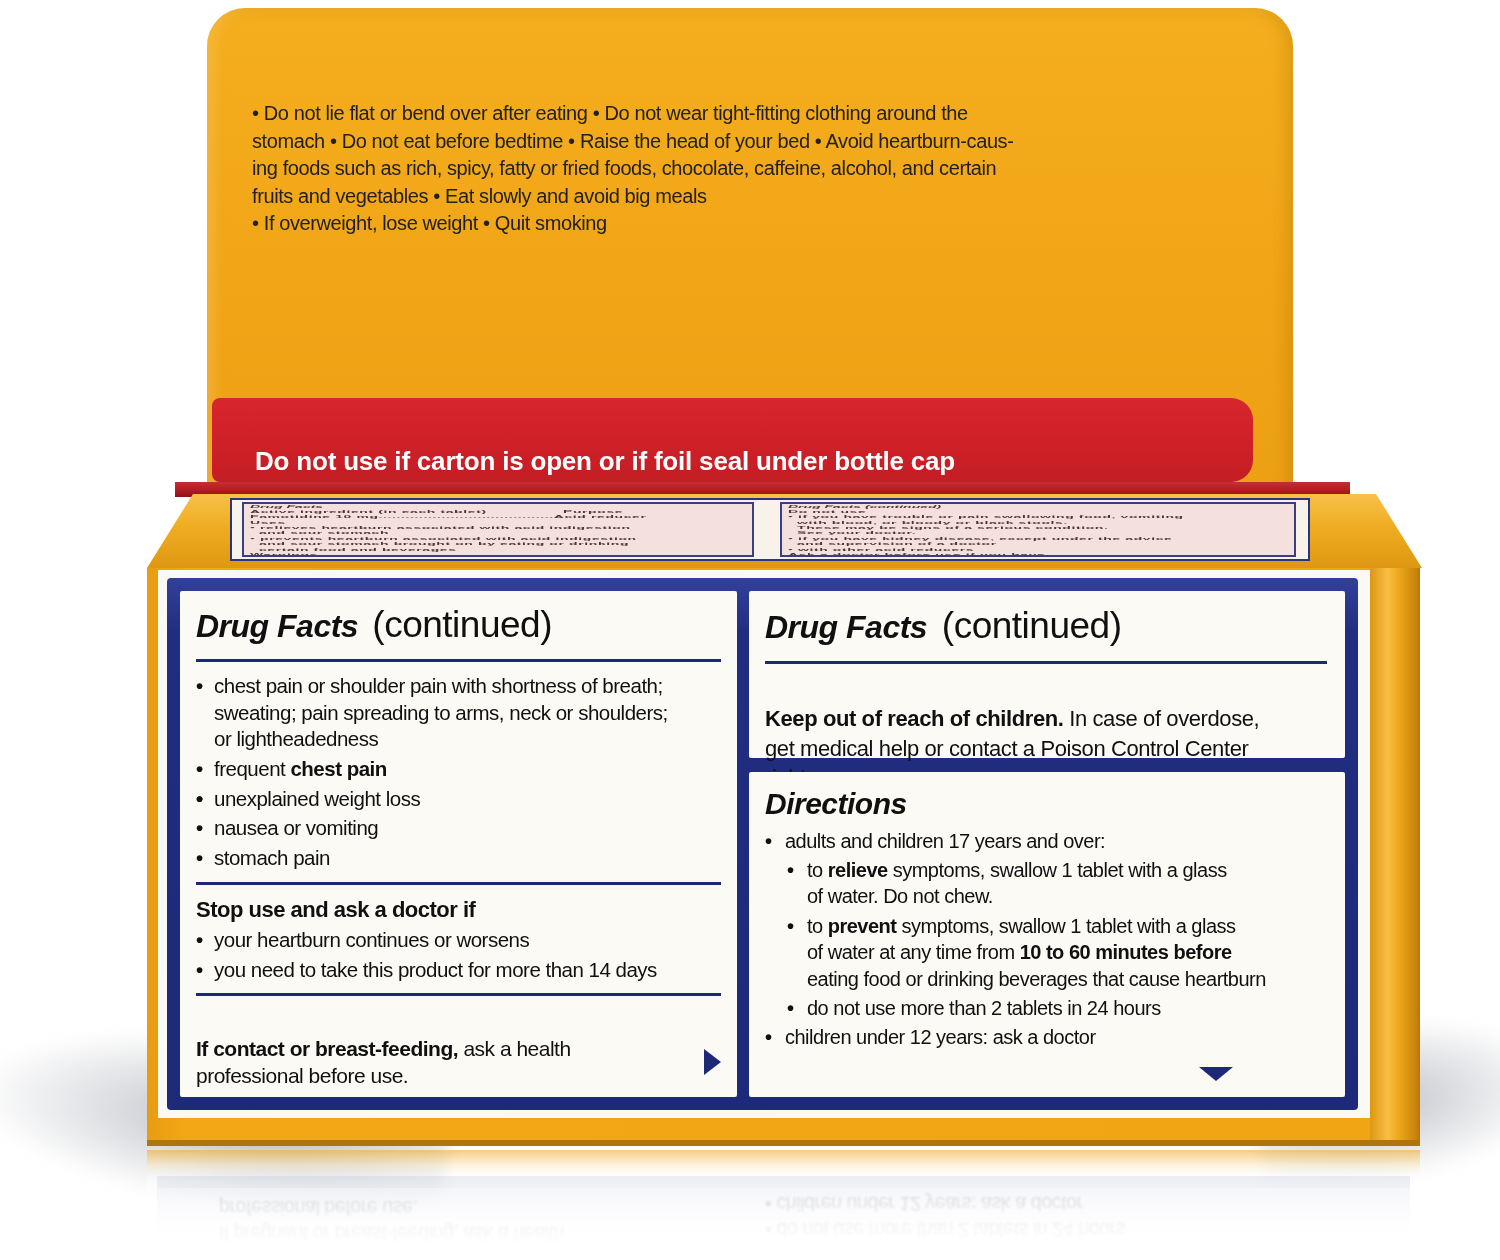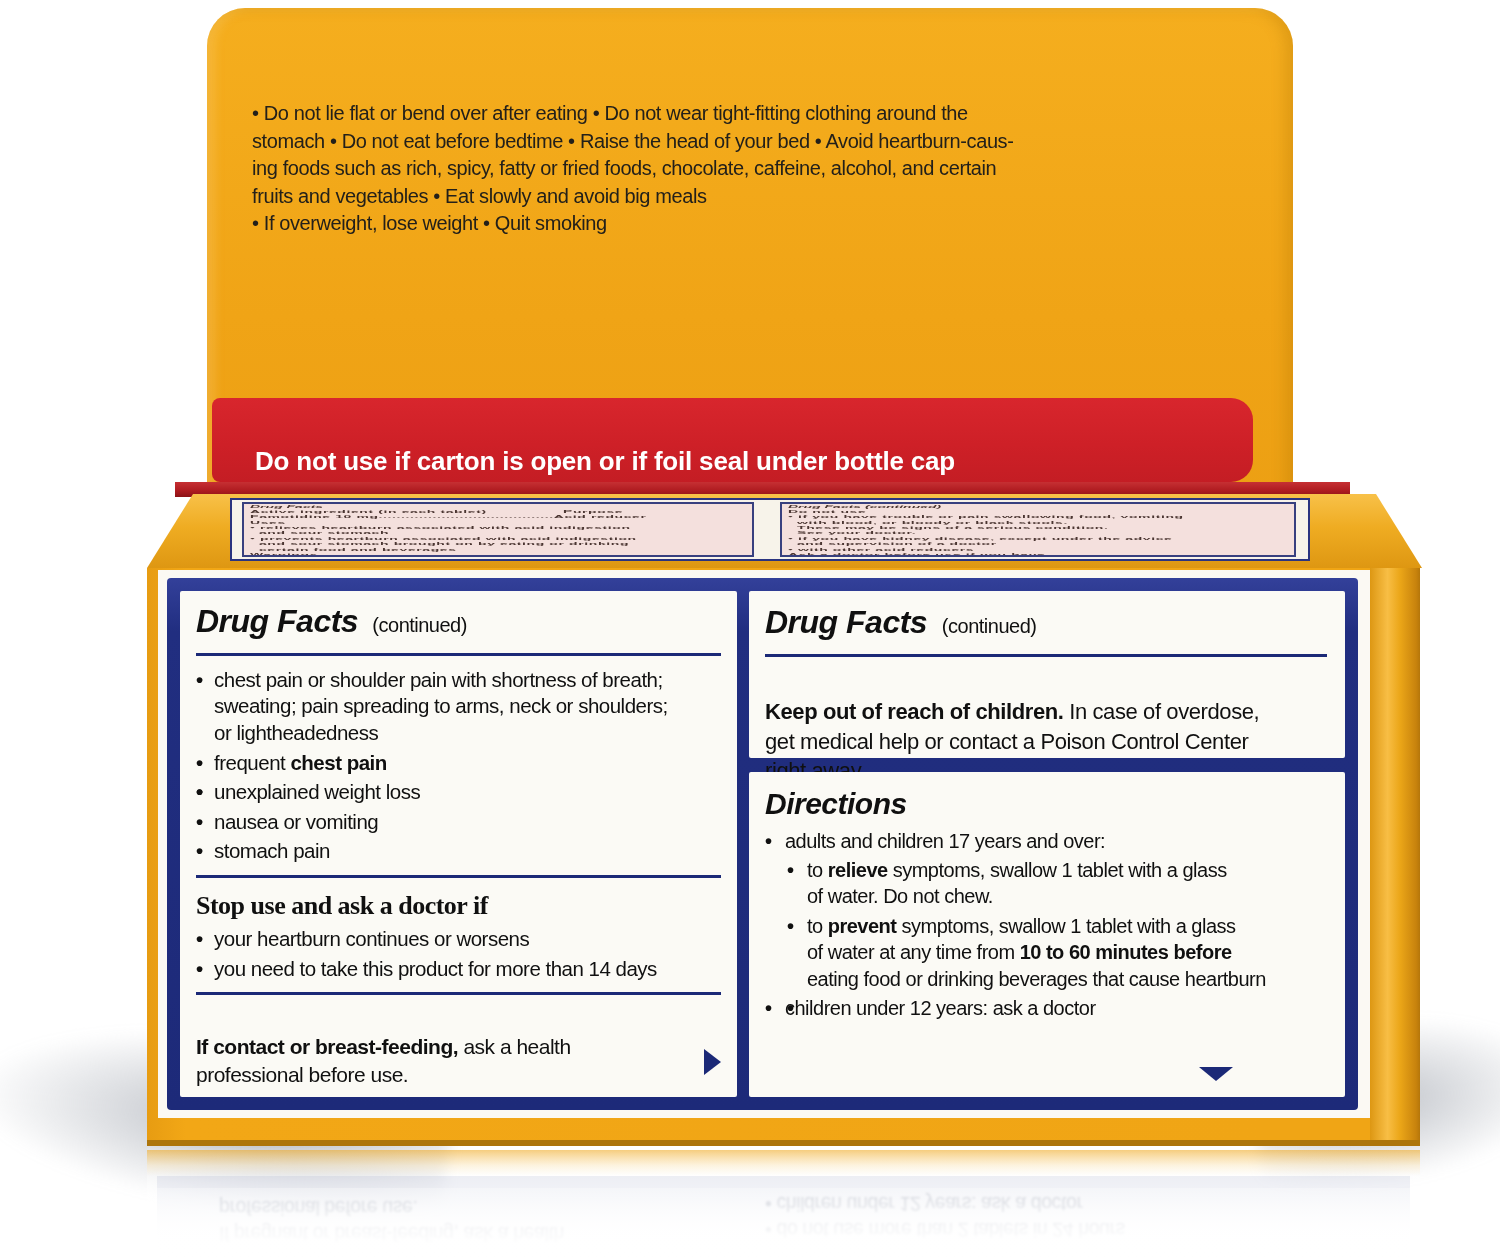--- a/index.html
+++ b/index.html
@@ -60,28 +60,28 @@
   .front-bottom-dark{left:0;bottom:0;width:1273px;height:6px;background:#AD750B;}
   #mat{left:11px;top:2px;width:1212px;height:548px;background:#FBF9F3;}
   #navy-panel{left:9px;top:8px;width:1191px;height:532px;border-radius:4px;
     background:linear-gradient(180deg,#33409A 0%,#212E80 10%,#1D2A79 100%);}
   .panel{background:#FBFAF5;border-radius:2px;color:#101010;}
   #left-panel{left:13px;top:13px;width:557px;height:506px;padding:10px 14px 10px 16px;}
   #right-top-panel{left:582px;top:13px;width:596px;height:167px;padding:10px 16px;}
   #directions-panel{left:582px;top:194px;width:596px;height:325px;padding:12px 16px;}
 
   .df-head .df-bold{font-weight:bold;font-style:italic;font-size:32px;letter-spacing:-.5px;}
-  .df-head .df-rest{font-size:20px;letter-spacing:-.5px;margin-left:9px;}
+  .df-head .df-rest{font-size:37px;letter-spacing:-.5px;margin-left:9px;}
   .rule{height:3px;background:#1B2977;margin:10px 2px 11px 0;}
 
   .blist{margin:0;padding:0;list-style:none;}
   .blist li{position:relative;padding-left:18px;margin:0 0 3px 0;white-space:pre-line;}
   .blt{position:absolute;left:0;top:0;font-weight:bold;}
   #left-panel{font-size:20.5px;line-height:1.3;letter-spacing:-.5px;}
-  #left-panel .sec-head{font-weight:bold;font-size:26px;margin:2px 0 3px 0;font-family:Liberation Serif, serif;}
+  #left-panel .sec-head{font-weight:bold;font-size:22px;margin:2px 0 3px 0;}
   #left-panel .preg{white-space:pre-line;font-size:21px;margin-top:2px;}
   .b{font-weight:bold;}
 
   #right-top-panel{font-size:22px;line-height:1.34;letter-spacing:-.4px;}
   #right-top-panel .para{white-space:pre-line;}
 
   #directions-panel{font-size:20px;line-height:1.32;letter-spacing:-.5px;}
   #directions-panel .dir-head{font-weight:bold;font-style:italic;font-size:30px;
     letter-spacing:-.5px;margin-bottom:4px;}
   #directions-panel li.l1{padding-left:20px;}
@@ -236,21 +236,21 @@
 
         <div class="abs panel" id="directions-panel">
           <div class="dir-head">Directions</div>
           <ul class="blist">
             <li class="l1"><span class="blt">•</span><span>adults and children 17 years and over:</span></li>
             <li class="l2"><span class="blt">•</span><span>to </span><span class="b">relieve</span><span> symptoms, swallow 1 tablet with a glass
 of water. Do not chew.</span></li>
             <li class="l2"><span class="blt">•</span><span>to </span><span class="b">prevent</span><span> symptoms, swallow 1 tablet with a glass
 of water at any time from </span><span class="b">10 to 60 minutes before</span><span>
 eating food or drinking beverages that cause heartburn</span></li>
-            <li class="l2"><span class="blt">•</span></li>
+            <li class="l2"><span class="blt">•</span><span>do not use more than 2 tablets in 24 hours</span></li>
             <li class="l1"><span class="blt">•</span><span>children under 12 years: ask a doctor</span></li>
           </ul>
           <div class="abs tri-down" id="down-arrow"></div>
         </div>
 
       </div>
     </div>
   </div>
 
 </div>

